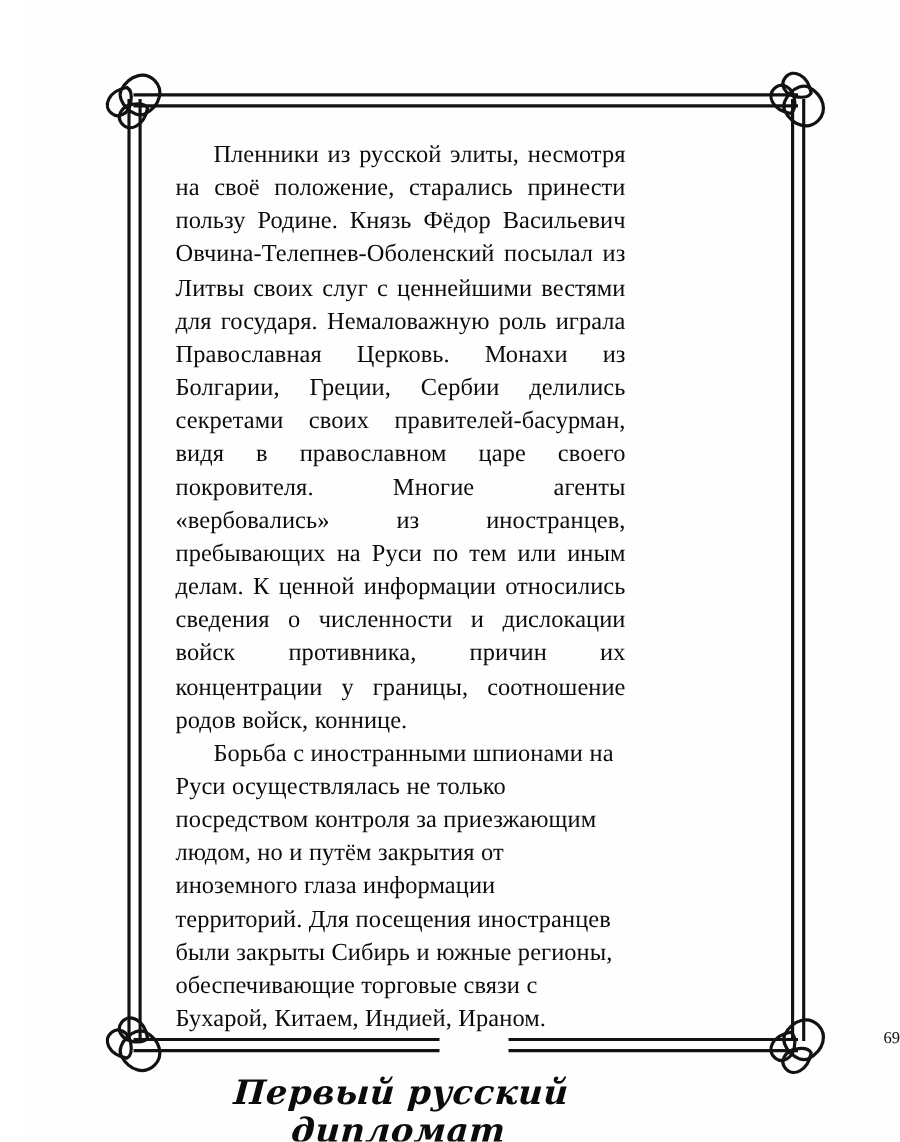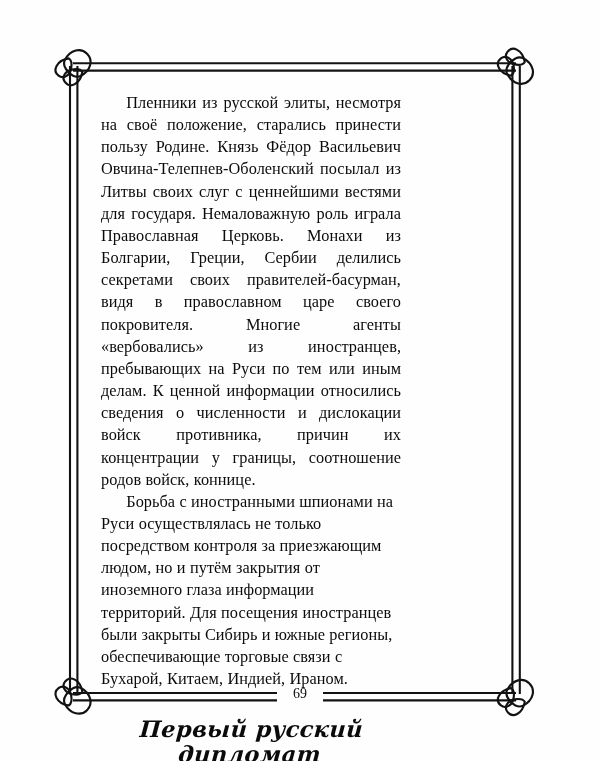--- a/index.html
+++ b/index.html
@@ -14,20 +14,21 @@
     overflow: hidden;
     font-family: "Liberation Serif", "DejaVu Serif", serif;
     color: #0b0b0b;
     position: relative;
   }
 
   .page {
     position: absolute;
     inset: 0;
     background: #fefefe;
+    margin-left: 16px;
   }
 
   
   .frame-svg {
     position: absolute;
     left: 0;
     top: 0;
     width: 600px;
     height: 761px;
     pointer-events: none;
@@ -76,22 +77,22 @@
     transform: skewX(-4deg);
     transform-origin: center;
   }
 
   
   .folio {
     position: absolute;
     left: 0;
     right: 0;
     top: 687px;
-    text-align: center;
-    font-size: 14px;
+    text-align: right;
+    font-size: 11px;
     line-height: 1;
     color: #0b0b0b;
     font-family: "Liberation Serif", "DejaVu Serif", serif;
   }
 </style>
 </head>
 <body>
 
 <div class="page">
 

